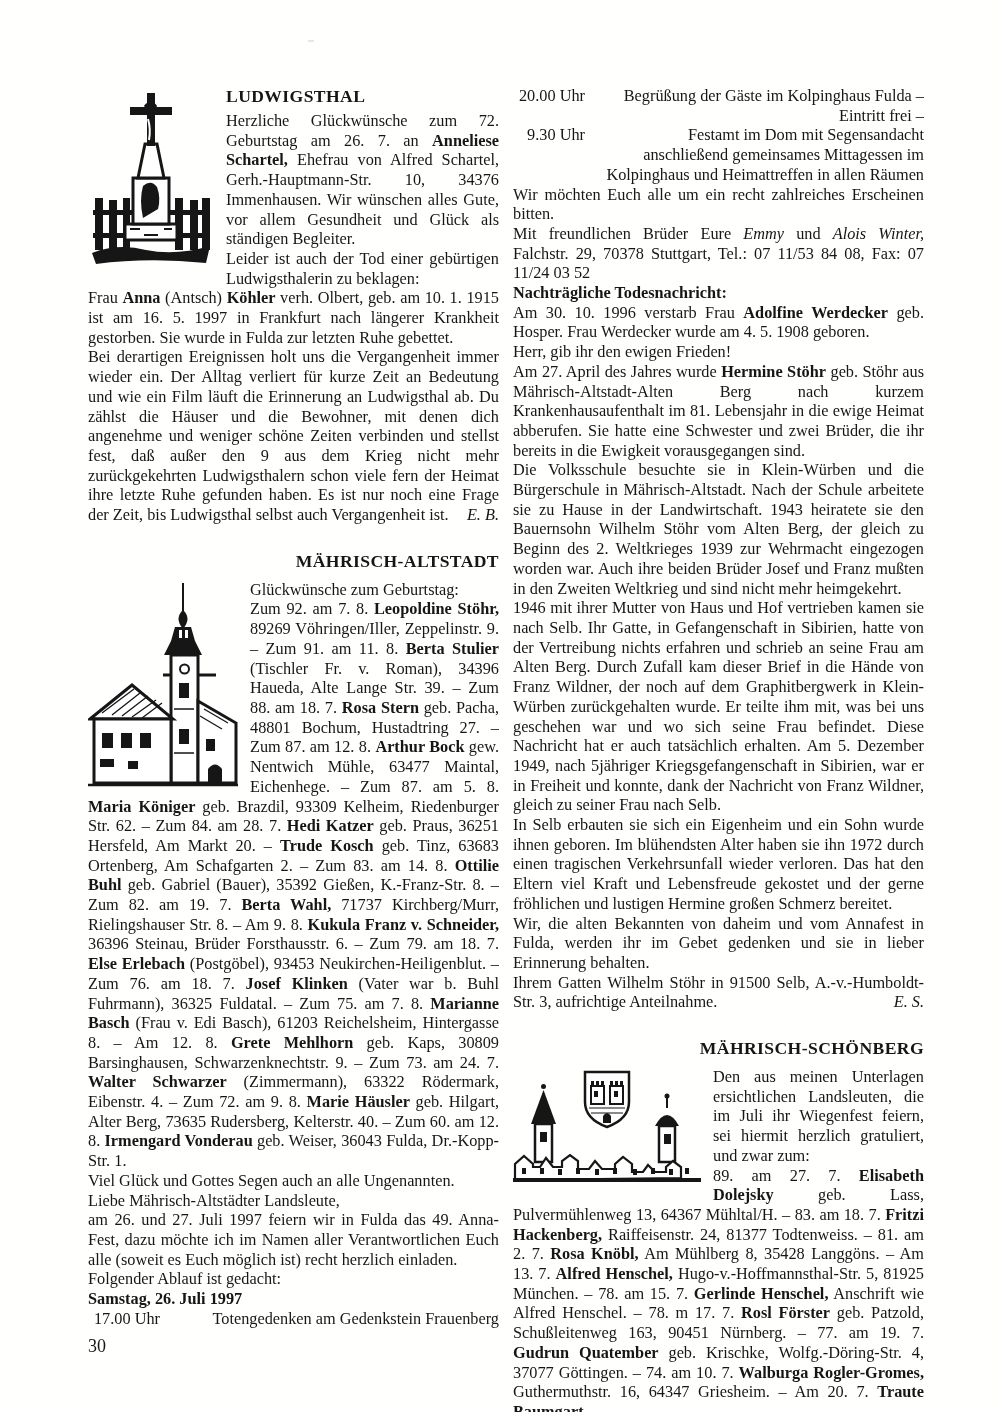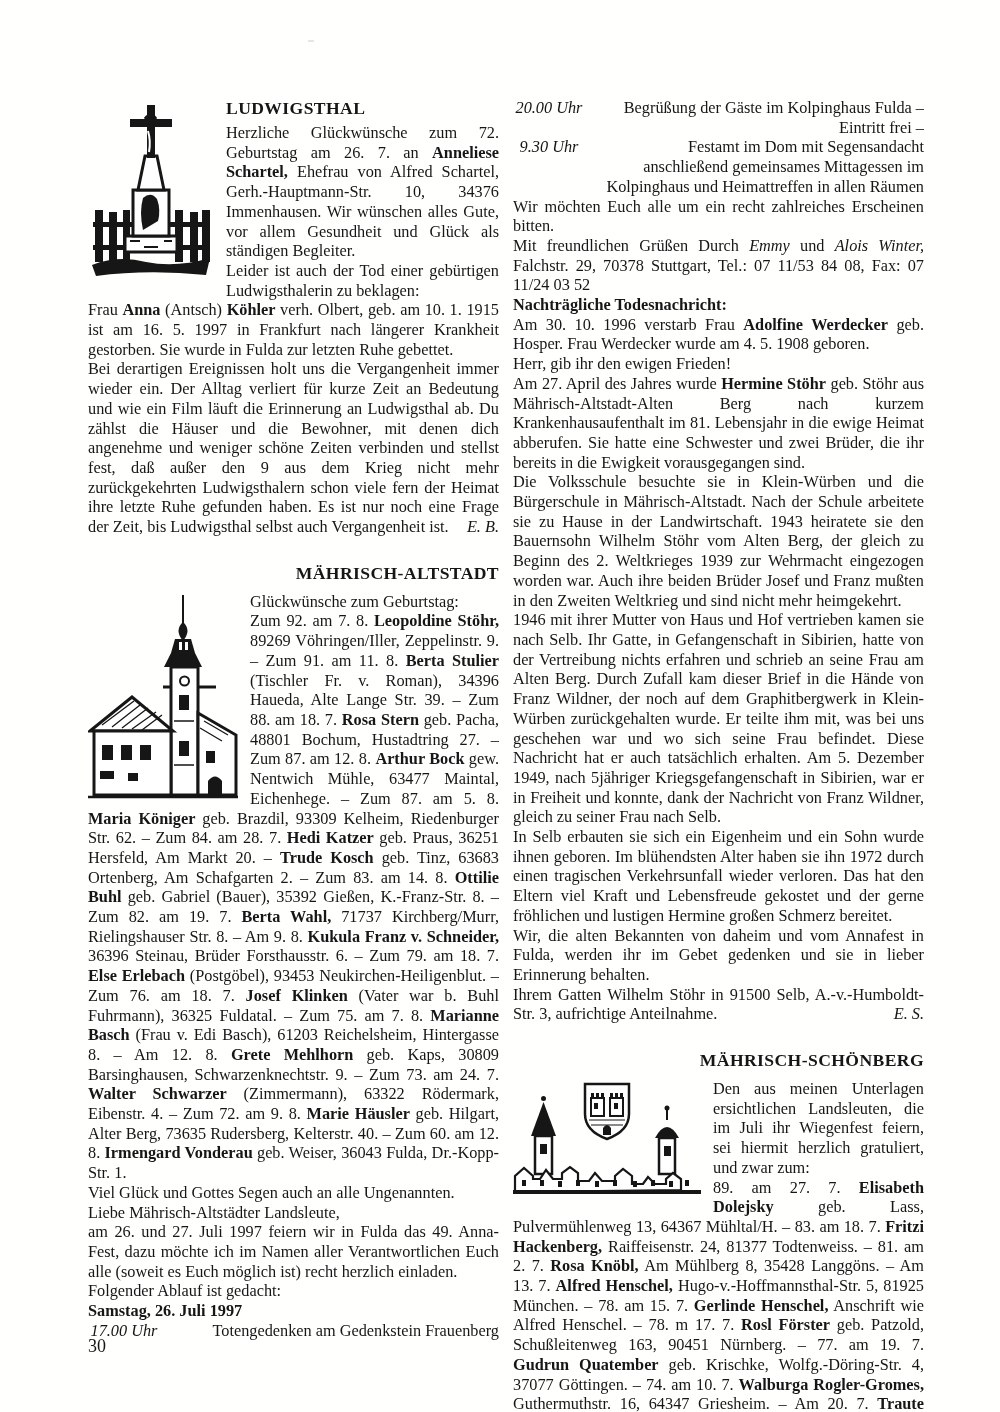--- a/index.html
+++ b/index.html
@@ -7,21 +7,21 @@
   body {
     width: 1000px; height: 1412px;
     background: #ffffff;
     position: relative;
     overflow: hidden;
     font-family: "Liberation Serif", "DejaVu Serif", serif;
     color: #161616;
   }
   .page { position: absolute; inset: 0; background: #fffffe; }
   .col {
-    position: absolute; top: 98px; width: 411px;
+    position: absolute; top: 86px; width: 411px;
     font-size: 16.3px; line-height: 19.7px;
     text-align: justify;
   }
   #col-left  { left: 88px; }
   #col-right { left: 513px; }
   p.para { margin: 0; }
   .gap-full    { margin-top: 19px; }
   .gap-half    { margin-top: 11px; }
   .gap-quarter { margin-top: 5px; }
   .bold { font-weight: bold; }
@@ -29,21 +29,21 @@
   .sig  { float: right; font-style: italic; }
   .sec-title {
     font-weight: bold; font-size: 17.6px; line-height: 20px;
     letter-spacing: 0.4px; text-align: right;
     margin: 26px 0 9px;
   }
   .sec-title.flush { text-align: left; margin: 0 0 5px; }
   .float-img { float: left; margin: 3px 12px 3px 0; }
   .float-img svg { display: block; }
   .time-row { display: flex; }
-  .time-label { flex: 0 0 72px; text-align: center; white-space: nowrap; font-style: italic; }
+  .time-label { flex: 0 0 72px; text-align: right; white-space: nowrap; }
   .time-body { flex: 1; margin-left: 8px; text-align: right; }
   .pageno { position: absolute; left: 88px; top: 1336px; font-size: 18px; }
   .artifact { position: absolute; left: 308px; top: 40px; width: 6px; height: 2px; background: #e6e6e2; }
 </style>
 </head>
 <body>
 
 <div class="page">
   <div class="artifact"></div>
   <div class="col" id="col-left">
@@ -132,21 +132,21 @@
         </div>
       </div>
       <div class="time-row">
         <div class="time-label">9.30 Uhr</div>
         <div class="time-body">
           <div>Festamt im Dom mit Segensandacht</div>
           <div>anschließend gemeinsames Mittagessen im Kolpinghaus und Heimattreffen in allen Räumen</div>
         </div>
       </div>
       <p class="para"><span>Wir möchten Euch alle um ein recht zahlreiches Erscheinen bitten.</span></p>
-      <p class="para"><span>Mit freundlichen Grüßen Durch </span><span class="ital">Emmy</span><span> und </span><span class="ital">Alois Winter,</span><span> Falchstr. 29, 70378 Stuttgart, Tel.: 07 11/53 84 08, Fax: 07 11/24 03 52</span></p>
+      <p class="para"><span>Mit freundlichen Brüder Eure </span><span class="ital">Emmy</span><span> und </span><span class="ital">Alois Winter,</span><span> Falchstr. 29, 70378 Stuttgart, Tel.: 07 11/53 84 08, Fax: 07 11/24 03 52</span></p>
       <p class="para gap-half"><span class="bold">Nachträgliche Todesnachricht:</span></p>
       <p class="para"><span>Am 30. 10. 1996 verstarb Frau </span><span class="bold">Adolfine Werdecker</span><span> geb. Hosper. Frau Werdecker wurde am 4. 5. 1908 geboren.</span></p>
       <p class="para"><span>Herr, gib ihr den ewigen Frieden!</span></p>
       <p class="para gap-full"><span>Am 27. April des Jahres wurde </span><span class="bold">Hermine Stöhr</span><span> geb. Stöhr aus Mährisch-Altstadt-Alten Berg nach kurzem Krankenhausaufenthalt im 81. Lebensjahr in die ewige Heimat abberufen. Sie hatte eine Schwester und zwei Brüder, die ihr bereits in die Ewigkeit vorausgegangen sind.</span></p>
       <p class="para"><span>Die Volksschule besuchte sie in Klein-Würben und die Bürgerschule in Mährisch-Altstadt. Nach der Schule arbeitete sie zu Hause in der Landwirtschaft. 1943 heiratete sie den Bauernsohn Wilhelm Stöhr vom Alten Berg, der gleich zu Beginn des 2. Weltkrieges 1939 zur Wehrmacht eingezogen worden war. Auch ihre beiden Brüder Josef und Franz mußten in den Zweiten Weltkrieg und sind nicht mehr heimgekehrt.</span></p>
       <p class="para"><span>1946 mit ihrer Mutter von Haus und Hof vertrieben kamen sie nach Selb. Ihr Gatte, in Gefangenschaft in Sibirien, hatte von der Vertreibung nichts erfahren und schrieb an seine Frau am Alten Berg. Durch Zufall kam dieser Brief in die Hände von Franz Wildner, der noch auf dem Graphitbergwerk in Klein-Würben zurückgehalten wurde. Er teilte ihm mit, was bei uns geschehen war und wo sich seine Frau befindet. Diese Nachricht hat er auch tatsächlich erhalten. Am 5. Dezember 1949, nach 5jähriger Kriegsgefangenschaft in Sibirien, war er in Freiheit und konnte, dank der Nachricht von Franz Wildner, gleich zu seiner Frau nach Selb.</span></p>
       <p class="para"><span>In Selb erbauten sie sich ein Eigenheim und ein Sohn wurde ihnen geboren. Im blühendsten Alter haben sie ihn 1972 durch einen tragischen Verkehrsunfall wieder verloren. Das hat den Eltern viel Kraft und Lebensfreude gekostet und der gerne fröhlichen und lustigen Hermine großen Schmerz bereitet.</span></p>
       <p class="para"><span>Wir, die alten Bekannten von daheim und vom Annafest in Fulda, werden ihr im Gebet gedenken und sie in lieber Erinnerung behalten.</span></p>
       <p class="para"><span>Ihrem Gatten Wilhelm Stöhr in 91500 Selb, A.-v.-Humboldt-Str. 3, aufrichtige Anteilnahme.</span><span class="sig">E. S.</span></p>
       <div class="sec-title">MÄHRISCH-SCHÖNBERG</div>

